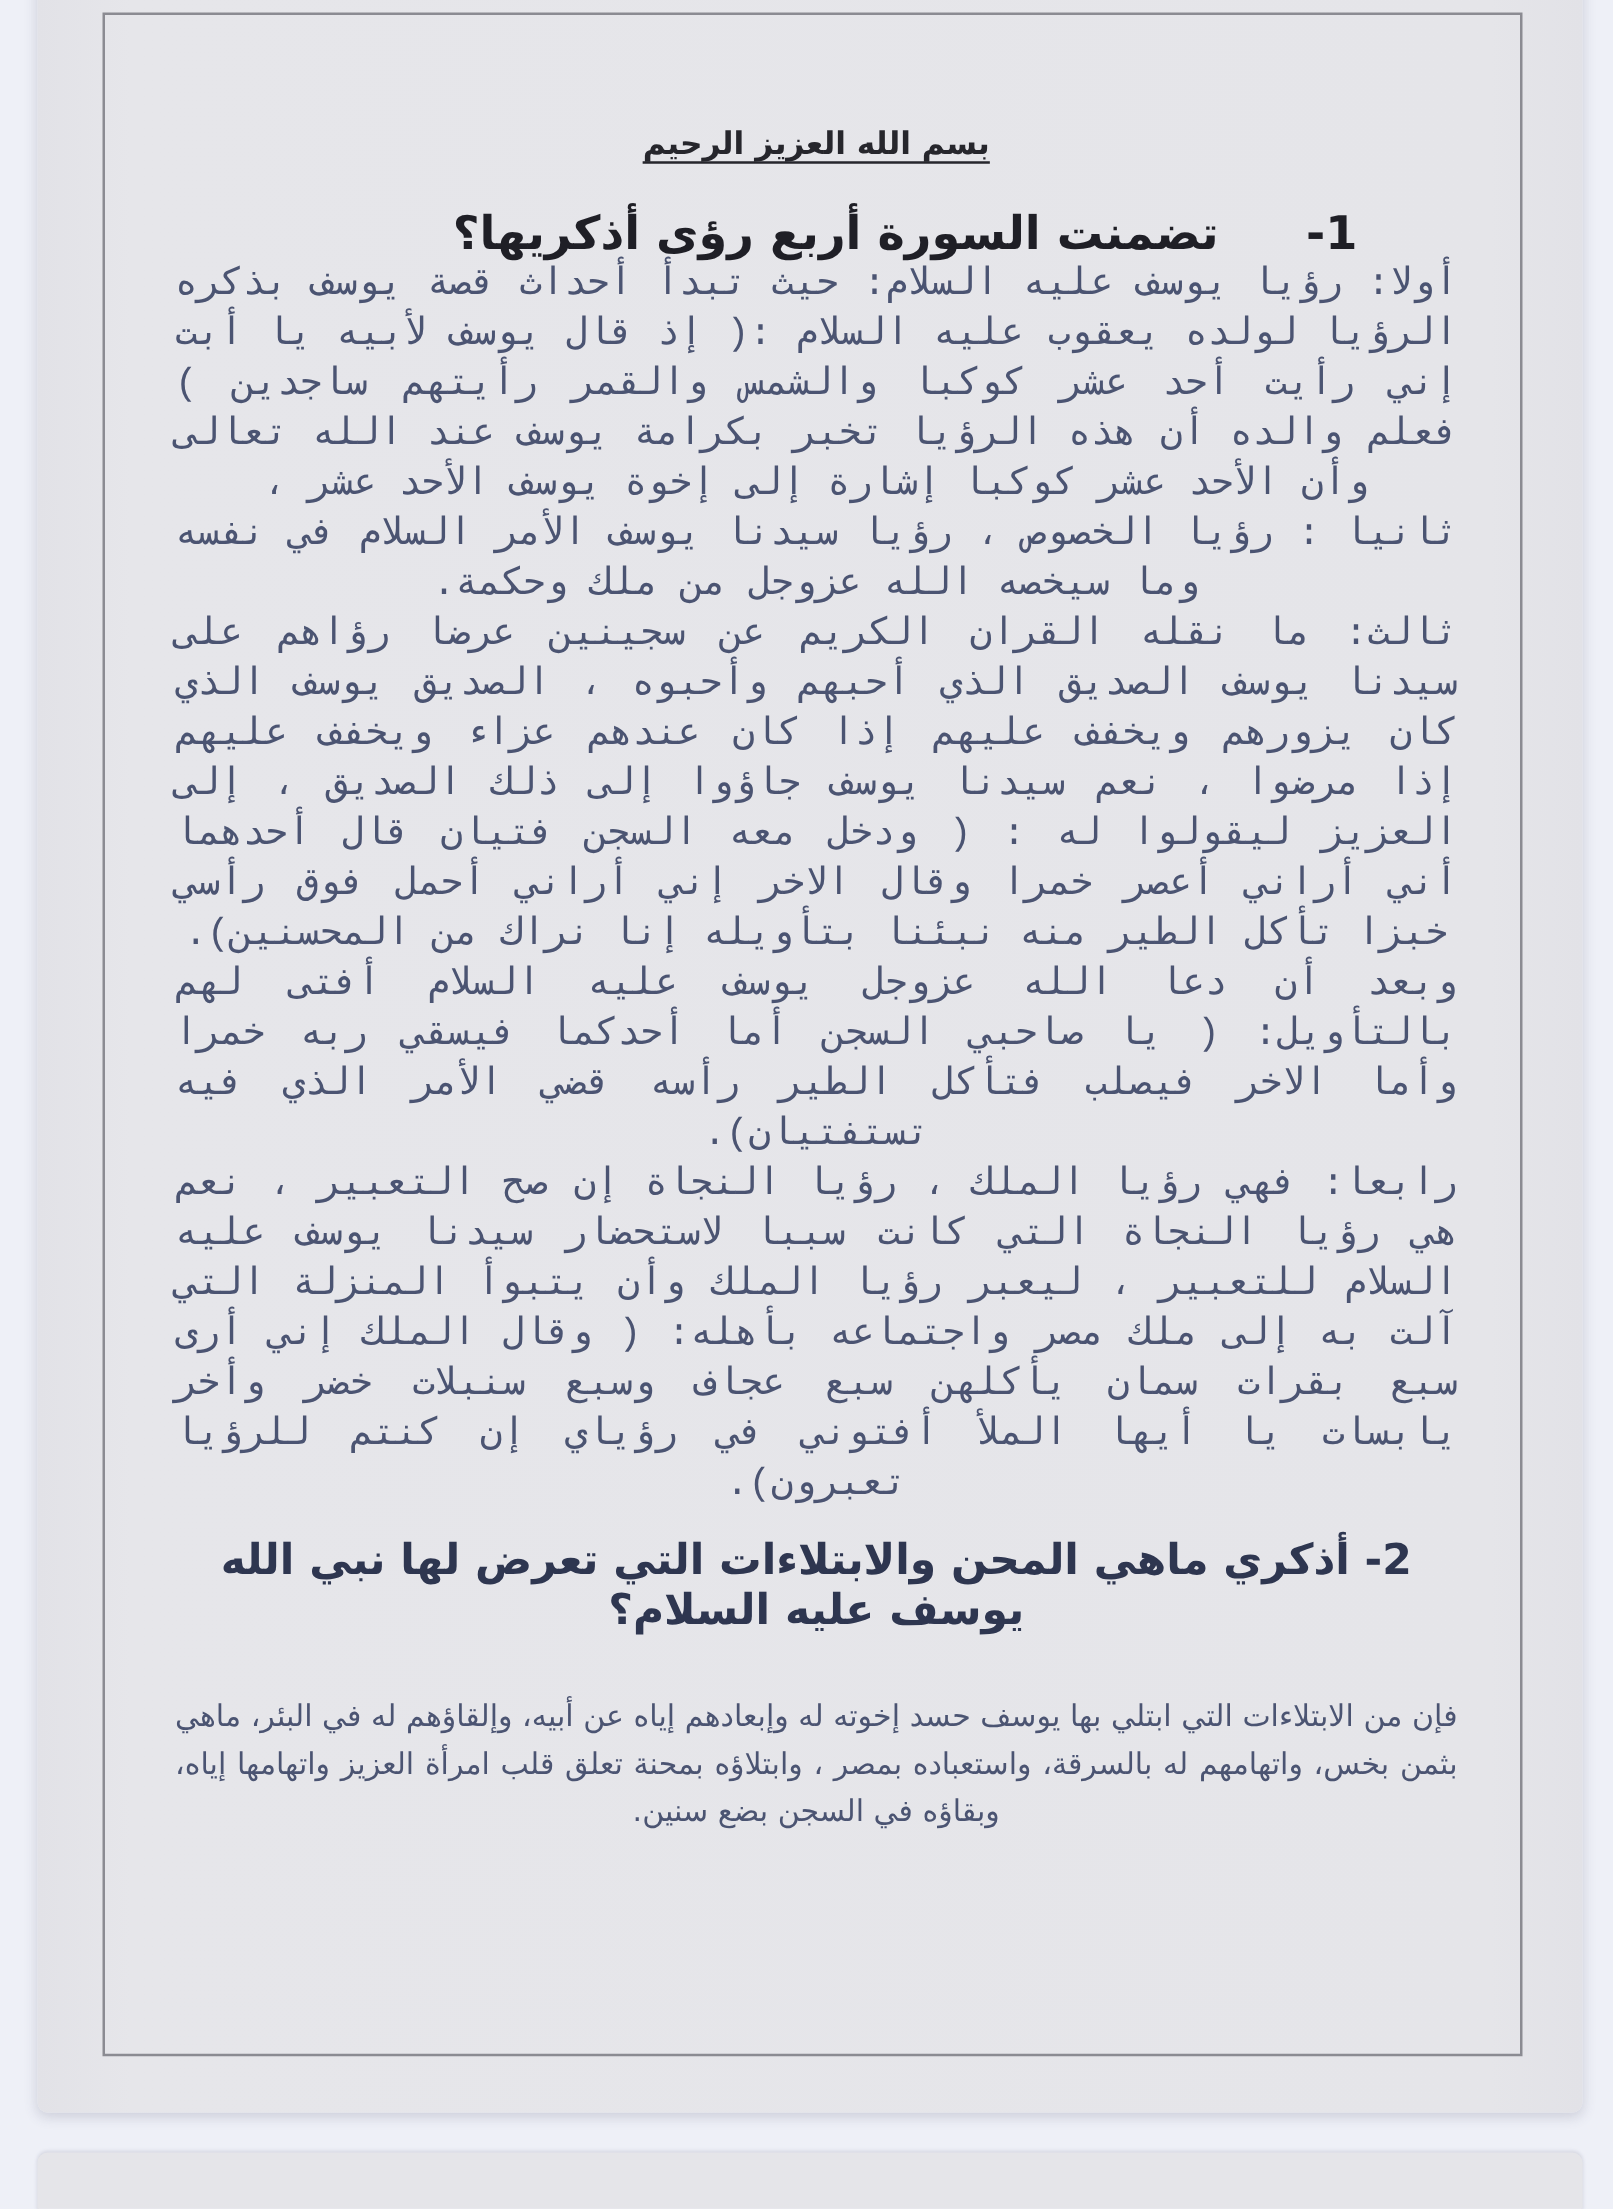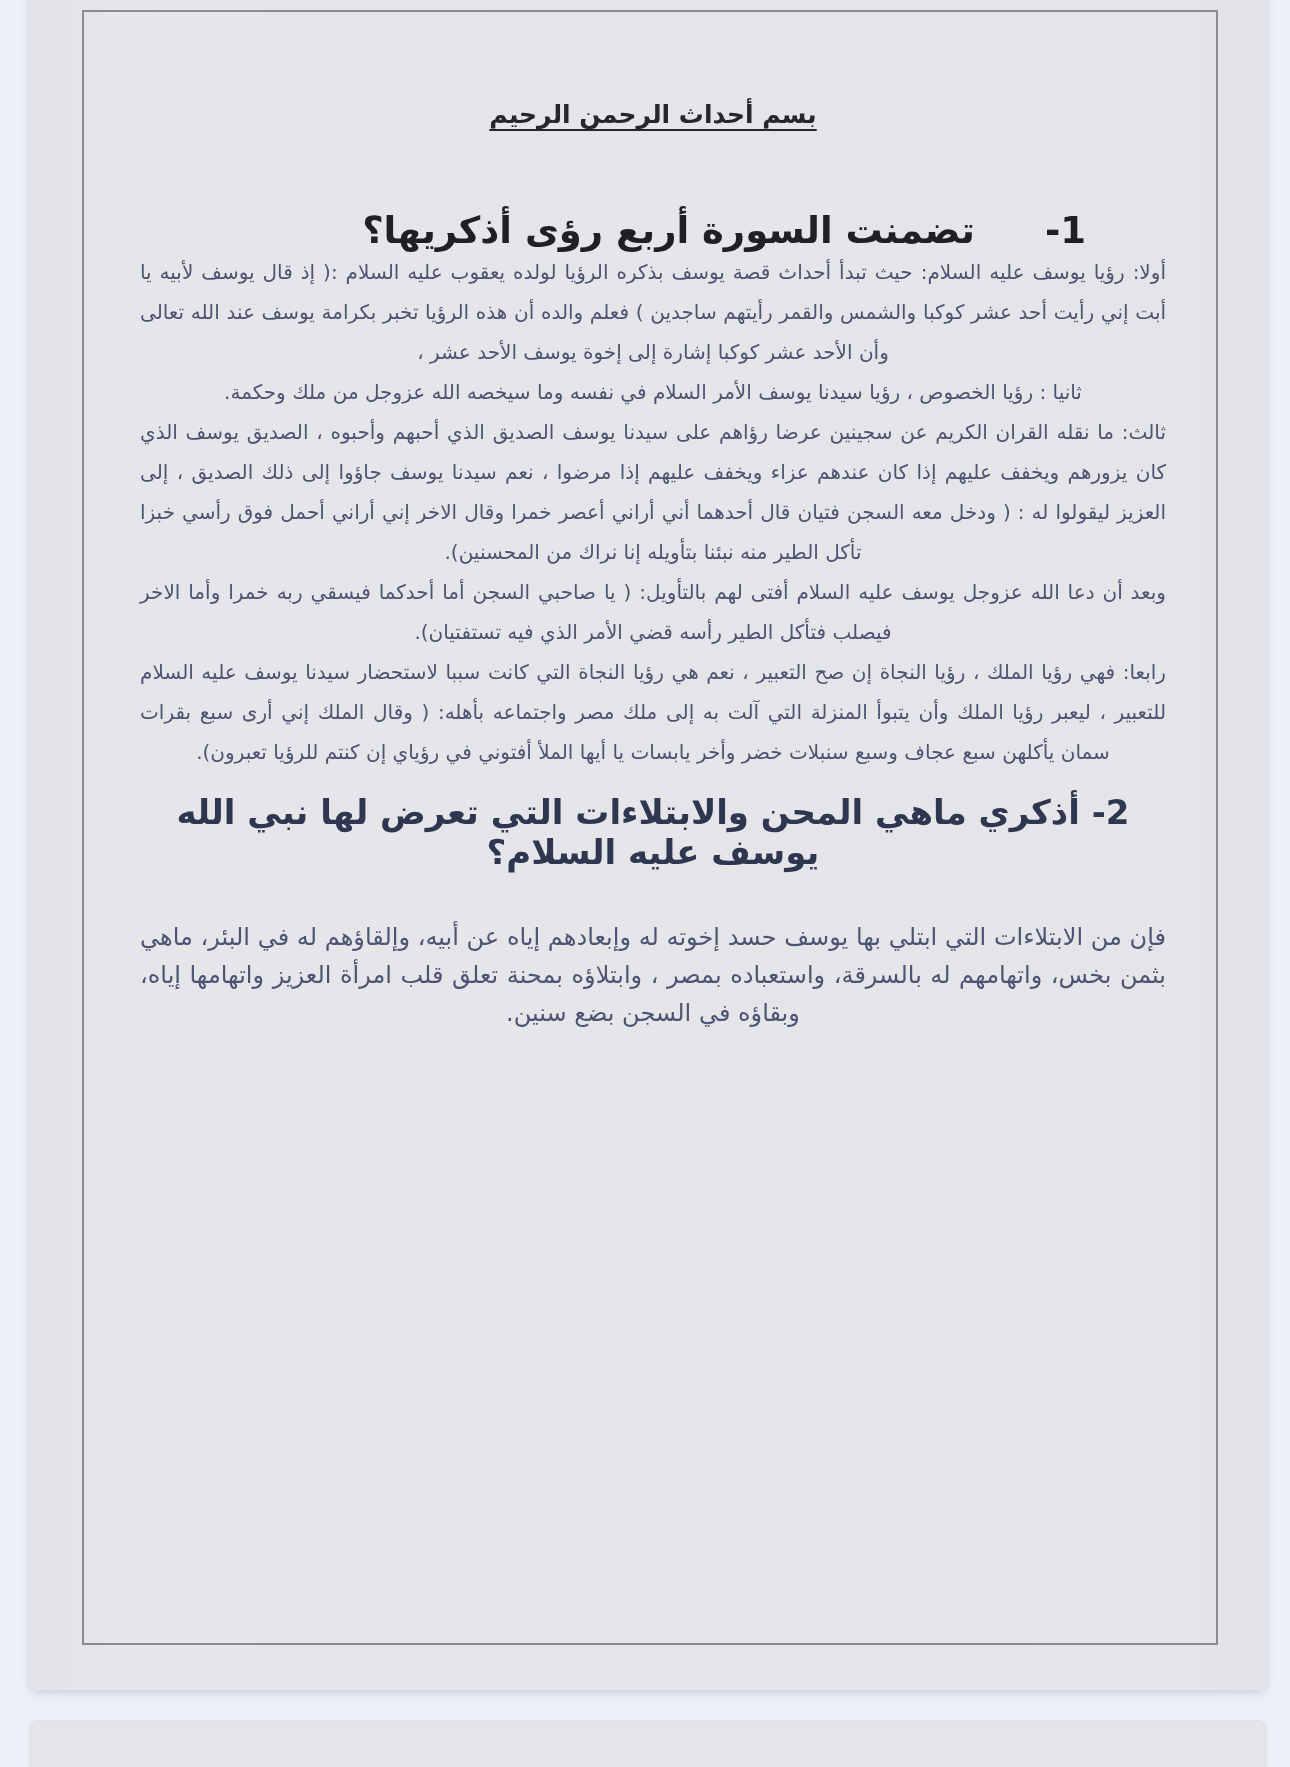--- a/index.html
+++ b/index.html
@@ -45,40 +45,41 @@
     font-size: 25px;
     font-weight: 700;
     color: #26262c;
   }
   .basmala span {
     text-decoration: underline;
     text-underline-offset: 6px;
     text-decoration-thickness: 2px;
   }
   .q1-heading {
-    margin-top: 80px;
+    margin-top: 36px;
     text-align: right;
     padding-left: 75px;
     padding-right: 80px;
     font-size: 37px;
     font-weight: 600;
     color: #1f1f26;
     white-space: nowrap;
   }
   .q1-heading .tab {
     display: inline-block;
     width: 70px;
   }
   p.body-par {
-    font-size: 20px;
+    font-size: 30px;
     line-height: 40px;
     color: #4b5472;
     text-align: justify;
     text-align-last: center;
     margin: 0;
+    font-family: Liberation Mono, monospace;
   }
   .p1 { margin-top: 38px; }
   .p2 { margin-top: 54px; }
   .p3 { margin-top: 40px; }
   .p4 { margin-top: 28px; }
   .p5 { margin-top: 48px; }
   .q2-heading {
     margin-top: 20px;
     text-align: center;
     font-size: 34px;
@@ -106,21 +107,21 @@
   }
 </style>
 </head>
 <body>
 
 <div class="main-card">
   <div class="inner-border"></div>
   <div class="content">
 
     <div class="basmala">
-      <span>بسم أحداث الرحمن الرحيم</span>
+      <span>بسم الله العزيز الرحيم</span>
     </div>
 
     <div class="q1-heading"><span>1-</span><span class="tab"></span><span>تضمنت السورة أربع رؤى أذكريها؟</span></div>
 
     <p class="body-par p1">أولا: رؤيا يوسف عليه السلام: حيث تبدأ أحداث قصة يوسف بذكره الرؤيا لولده يعقوب عليه السلام :( إذ قال يوسف لأبيه يا أبت إني رأيت أحد عشر كوكبا والشمس والقمر رأيتهم ساجدين ) فعلم والده أن هذه الرؤيا تخبر بكرامة يوسف عند الله تعالى وأن الأحد عشر كوكبا إشارة إلى إخوة يوسف الأحد عشر ،</p>
 
     <p class="body-par p2">ثانيا : رؤيا الخصوص ، رؤيا سيدنا يوسف الأمر السلام في نفسه وما سيخصه الله عزوجل من ملك وحكمة.</p>
 
     <p class="body-par p3">ثالث: ما نقله القران الكريم عن سجينين عرضا رؤاهم على سيدنا يوسف الصديق الذي أحبهم وأحبوه ، الصديق يوسف الذي كان يزورهم ويخفف عليهم إذا كان عندهم عزاء ويخفف عليهم إذا مرضوا ، نعم سيدنا يوسف جاؤوا إلى ذلك الصديق ، إلى العزيز ليقولوا له : ( ودخل معه السجن فتيان قال أحدهما أني أراني أعصر خمرا وقال الاخر إني أراني أحمل فوق رأسي خبزا تأكل الطير منه نبئنا بتأويله إنا نراك من المحسنين).</p>
 

